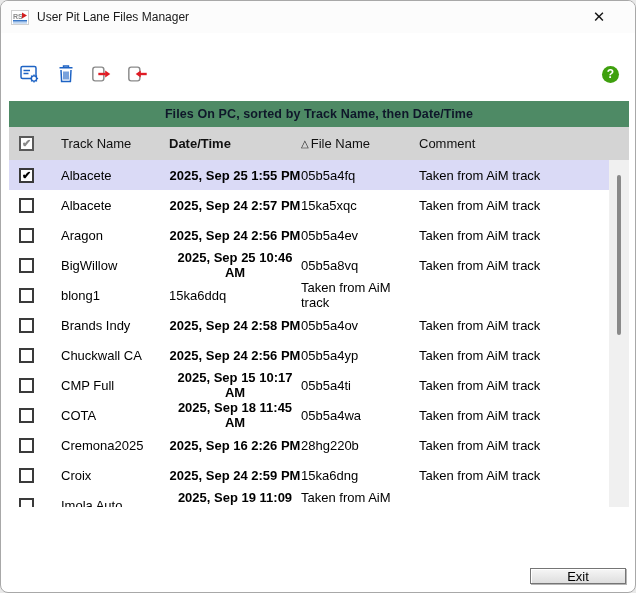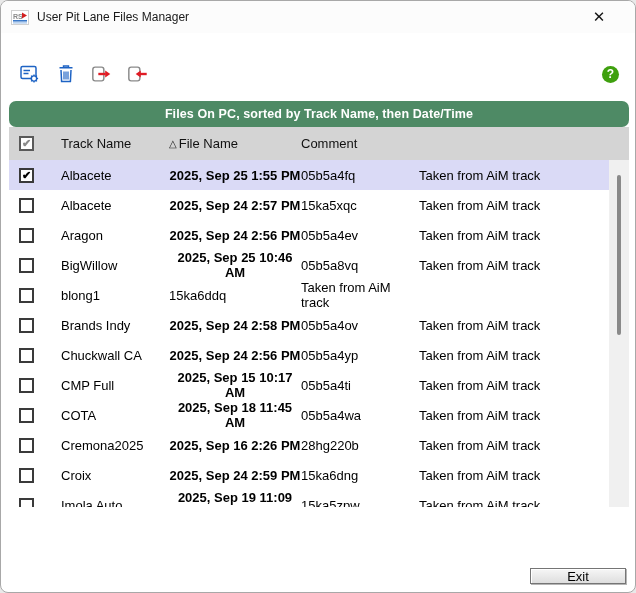--- a/index.html
+++ b/index.html
@@ -11,22 +11,22 @@
   .title{font-size:12px;color:#1a1a1a;}
   .close-btn{margin-left:auto;width:32px;height:32px;display:flex;align-items:center;justify-content:center;
              font-size:15px;color:#111;cursor:default;}
   
   .toolbar{display:flex;align-items:center;margin:30px 16px 0 18px;height:22px;gap:14px;}
   .tool-btn{width:22px;height:22px;display:flex;align-items:center;justify-content:center;}
   .help-btn{margin-left:auto;width:17px;height:17px;border-radius:50%;background:var(--help-green,#3fa00e);
             color:#fff;font-weight:bold;font-size:12px;line-height:17px;display:flex;align-items:center;justify-content:center;}
   
   .table-wrap{margin:16px 8px 0 8px;width:620px;}
-  .banner{height:26px;background:var(--banner-green,#4e8a65);color:#ffffff;font-weight:bold;font-size:12.5px;
-          display:flex;align-items:center;justify-content:center;letter-spacing:.1px;border-radius:7px;}
+  .banner{height:26px;background:var(--banner-green,#4e8a65);color:#0f172a;font-weight:bold;font-size:12.5px;
+          display:flex;align-items:center;justify-content:center;letter-spacing:.1px;}
   .grid-cols{display:grid;grid-template-columns:52px 108px 132px 118px 1fr;align-items:center;}
   .header-row{height:33px;background:var(--header-gray,#d4d4d4);font-size:13px;color:#111;}
   .cbcell{padding-left:10px;}
   .cb{width:15px;height:15px;border:2px solid #3a3a3a;background:#fff;box-sizing:border-box;
       display:flex;align-items:center;justify-content:center;font-size:11px;font-weight:bold;color:#000;line-height:1;}
   .cb.gray{border-color:#5a5a5a;color:#8a8a8a;}
   .hdr-file{display:flex;align-items:center;gap:2px;}
   .sort-glyph{font-size:10px;color:#222;}
   .bold{font-weight:bold;}
   .rows-viewport{position:relative;height:347px;overflow:hidden;background:#fff;}
@@ -109,20 +109,21 @@
   </div>
 
   <div class="table-wrap">
     <div class="banner">Files On PC, sorted by Track Name, then Date/Time</div>
 
     <div class="header-row grid-cols">
       <div class="cbcell">
         <div class="cb gray" id="select-all-cb">✔</div>
       </div>
       <div>Track Name</div>
+      <div class="bold">Date/Time</div>
       <div class="hdr-file">
         <span class="sort-glyph">△</span>
         <span>File Name</span>
       </div>
       <div>Comment</div>
     </div>
 
     <div class="rows-viewport">
       <div class="rows-inner">
           <div class="row grid-cols selected">
@@ -222,21 +223,20 @@
     <div class="cell-date">2025, Sep 24 2:59 PM</div>
     <div>15ka6dng</div>
     <div>Taken from AiM track</div>
   </div>
           <div class="row grid-cols">
     <div class="cbcell">
       <div class="cb"></div>
     </div>
     <div>Imola Auto</div>
     <div class="cell-date">2025, Sep 19 11:09 AM</div>
-    <div>15ka5zpw</div>
     <div>Taken from AiM track</div>
   </div>
         </div>
       <div class="scrollbar">
         <div class="scroll-thumb"></div>
       </div>
     </div>
   </div>
 
   <button class="exit-btn">Exit</button>

